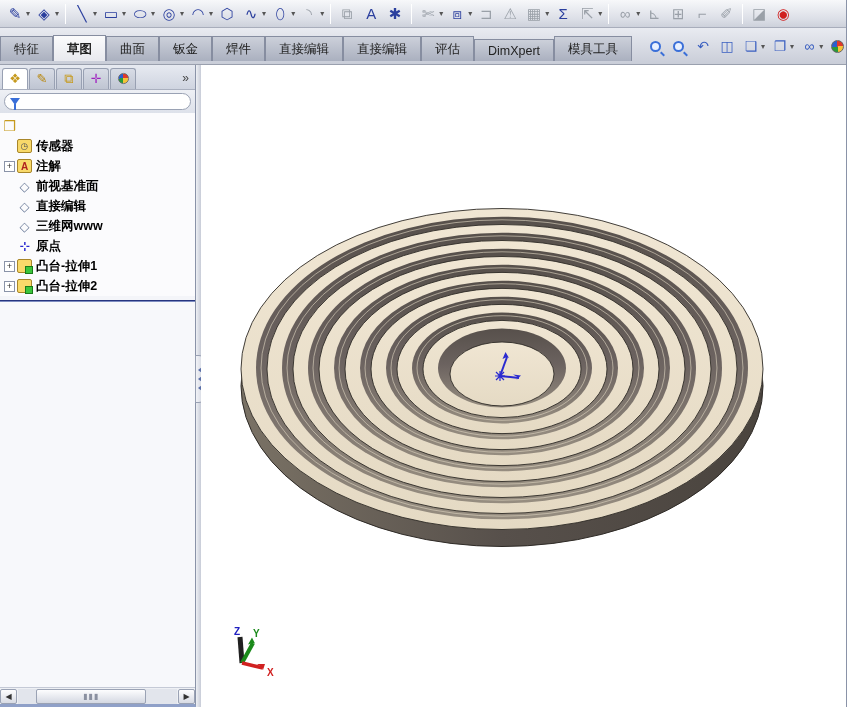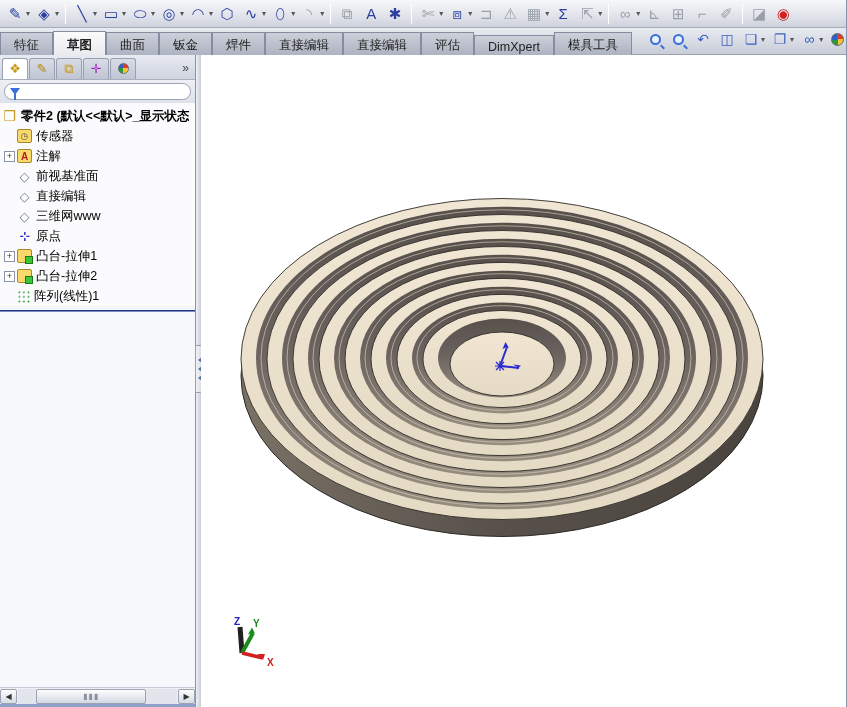--- a/index.html
+++ b/index.html
@@ -9,21 +9,21 @@
 
   
   .toolbar { height:28px; display:flex; align-items:center; padding:0 3px;
     background:linear-gradient(#f7f8fa,#dcdfe7 70%,#cdd1db); border-bottom:1px solid #a8adbb; flex:0 0 auto; }
   .tb-btn { display:flex; align-items:center; height:24px; padding:0 2px; border-radius:2px; cursor:default; }
   .tb-glyph { font-size:15px; line-height:22px; width:20px; text-align:center; }
   .tb-dd { font-size:8px; color:#555; margin-left:1px; }
   .tb-sep { width:1px; height:20px; background:#a9aebc; margin:0 4px; border-right:1px solid #fff; }
 
   
-  .row2 { height:27px; display:flex; align-items:flex-start;
+  .row2 { height:37px; display:flex; align-items:center;
     background:linear-gradient(#e9ebf1,#c9cdd8); border-bottom:1px solid #9aa0ae; flex:0 0 auto; }
   .tabs { display:flex; align-items:flex-end; }
   .tab { padding:4px 13px 3px; margin-top:3px; border:1px solid #868da0; border-bottom:none;
     background:linear-gradient(#ccd0da,#aab0bf); color:#222; font-size:12.5px; cursor:default; white-space:nowrap; }
   .tab.active { background:linear-gradient(#fbfbfc,#e8e9ee); font-weight:bold; padding-top:5px; }
   .headsup { display:flex; align-items:center; margin-left:14px; gap:2px; }
   .hu-btn { display:flex; align-items:center; height:22px; padding:0 2px; }
   .hu-glyph { font-size:14px; color:#3a5fc0; width:18px; text-align:center; }
   .mag { width:11px; height:11px; border:2px solid #3a6fd8; border-radius:50%; position:relative; margin:2px 4px 2px 2px; background:#e8f0ff; }
   .mag::after { content:""; position:absolute; width:5px; height:2px; background:#3a6fd8; transform:rotate(45deg); left:8px; top:10px; }
@@ -47,21 +47,21 @@
   .filter-pill { flex:1; height:17px; background:#fff; border:1px solid #9aa2b4; border-radius:9px; display:flex; align-items:center; padding:0 5px; }
   .funnel { width:0; height:0; border-left:5px solid transparent; border-right:5px solid transparent; border-top:7px solid #3a6fd8; position:relative; }
   .funnel::after { content:""; position:absolute; left:-1px; top:-1px; width:2px; height:6px; background:#3a6fd8; }
 
   .tree { flex:0 0 auto; background:#fbfbfd; padding:3px 0 0 2px; }
   .t-row { display:flex; align-items:center; height:20px; white-space:nowrap; cursor:default; }
   .t-exp { width:11px; height:11px; margin:0 2px 0 2px; flex:0 0 auto; font-size:9px; line-height:9px; text-align:center;
     border:1px solid #8a93a8; background:#fff; color:#333; }
   .t-exp.none { border:none; background:transparent; }
   .ti { width:15px; height:14px; margin-right:4px; flex:0 0 auto; display:flex; align-items:center; justify-content:center; font-size:11px; }
-  .t-label { font-size:12.5px; color:#000; overflow:hidden; }
+  .t-label { font-size:12.5px; color:#000; overflow:hidden;font-weight:bold; }
 
   .icon-part { color:#c69a1e; font-size:14px; }
   .icon-sensors { background:#f8d96a; border:1px solid #a8862a; border-radius:2px; color:#555; font-size:9px; }
   .icon-annotations { background:#f8d96a; border:1px solid #a8862a; border-radius:2px; color:#b02020; font-weight:bold; font-size:10px; }
   .icon-material { background:linear-gradient(#e03a2a 0 30%,#2a9a3a 35% 62%,#2a5fd0 68% 100%); width:12px; height:11px; border:1px solid #666; }
   .icon-plane { color:#6a7a98; font-size:13px; }
   .icon-origin { color:#2a2ad0; font-weight:bold; font-size:12px; }
   .icon-boss { background:#f8d96a; border:1px solid #a8862a; border-radius:2px; position:relative; }
   .icon-boss::after { content:""; position:absolute; right:-2px; bottom:-2px; width:6px; height:6px; background:#3ac43a; border:1px solid #1a7a1a; }
   .icon-pattern { background:radial-gradient(circle 1.6px, #2a9a3a 55%, transparent 60%) 0 0/4.6px 4.6px; width:13px; height:13px; }
@@ -266,21 +266,20 @@
           <div class="fm-overflow">»</div>
         </div>
       <div class="fm-filter">
         <div class="filter-pill">
           <span class="funnel"></span>
         </div>
       </div>
       <div class="tree" id="fm-tree">
           <div class="t-row">
             <span class="ti icon-part">❒</span>
-            <span class="t-label" style="font-weight: bold;">零件2 (默认&lt;&lt;默认&gt;_显示状态</span>
           </div>
           <div class="t-row">
             <span class="t-exp none"></span>
             <span class="ti icon-sensors">◷</span>
             <span class="t-label">传感器</span>
           </div>
           <div class="t-row">
             <span class="t-exp">+</span>
             <span class="ti icon-annotations">A</span>
             <span class="t-label">注解</span>
@@ -307,25 +306,20 @@
           </div>
           <div class="t-row">
             <span class="t-exp">+</span>
             <span class="ti icon-boss"></span>
             <span class="t-label">凸台-拉伸1</span>
           </div>
           <div class="t-row">
             <span class="t-exp">+</span>
             <span class="ti icon-boss"></span>
             <span class="t-label">凸台-拉伸2</span>
-          </div>
-          <div class="t-row">
-            <span class="t-exp none"></span>
-            <span class="ti icon-pattern"></span>
-            <span class="t-label">阵列(线性)1</span>
           </div>
         </div>
       <div class="rollback"></div>
       <div class="panel-fill"></div>
       <div class="hscroll">
         <div class="sb-btn">◀</div>
         <div class="sb-track">
           <div class="sb-thumb">▮▮▮</div>
         </div>
         <div class="sb-btn">▶</div>

